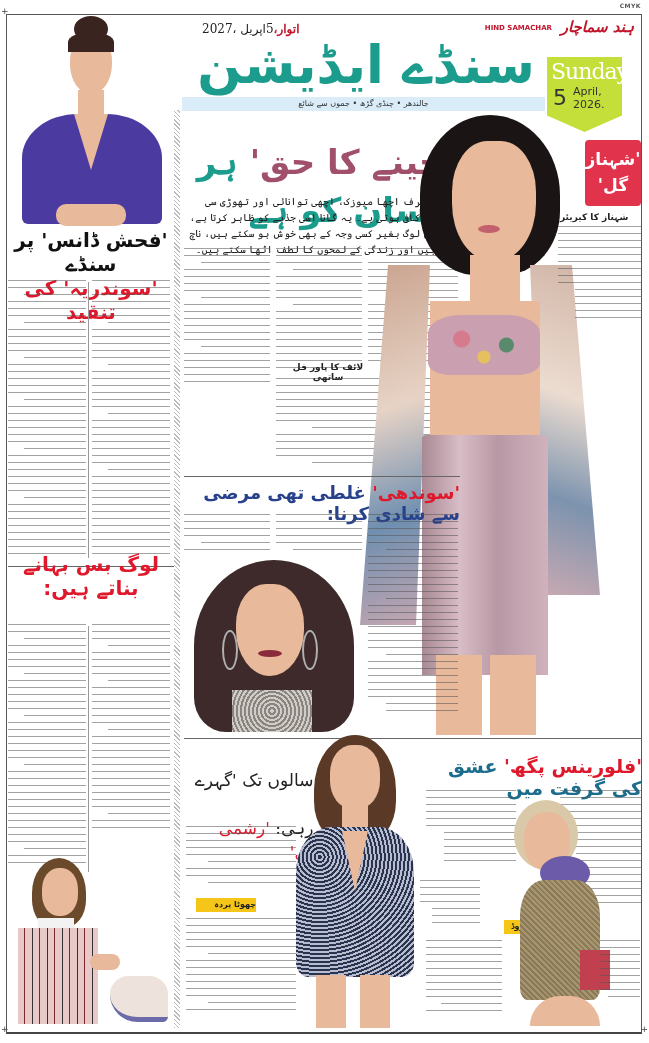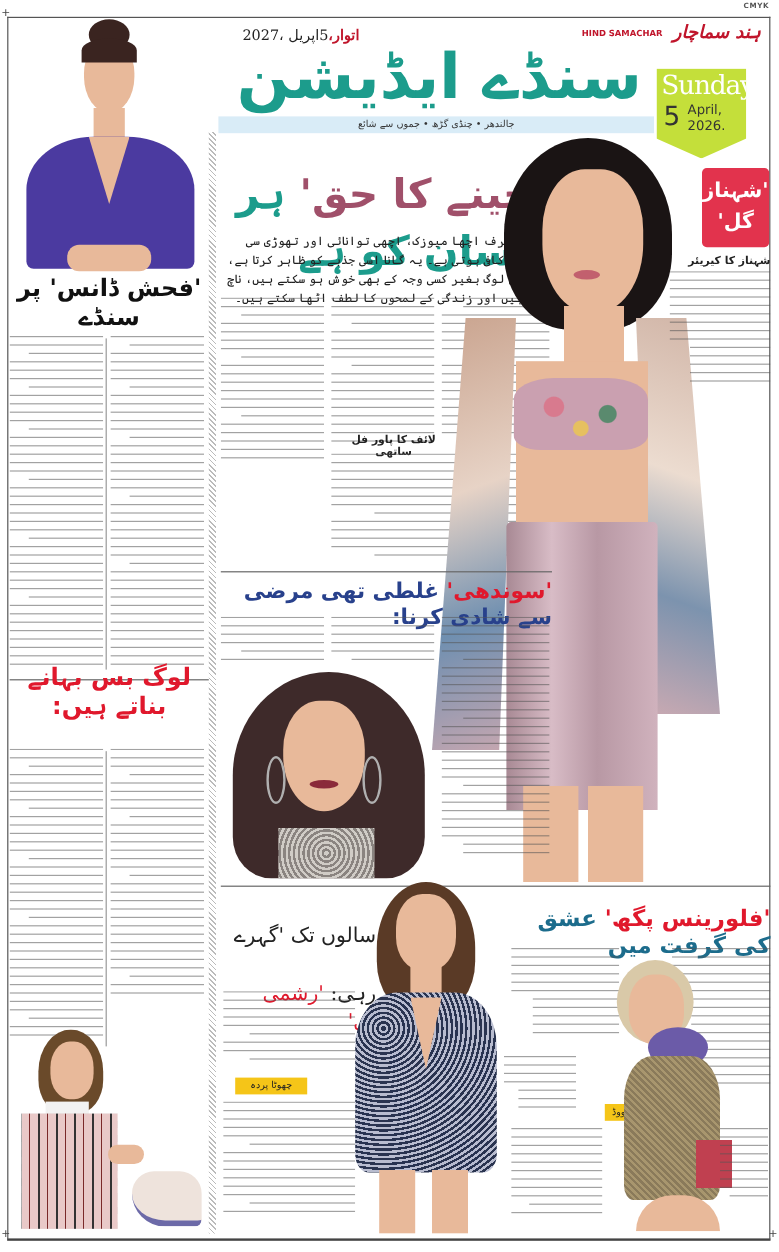--- a/index.html
+++ b/index.html
@@ -43,21 +43,21 @@
   
   .headline-2 { position: absolute; left: 184px; top: 482px; width: 276px; font-size: 18px; font-weight: bold; direction: rtl; text-align: right; color: #28418c; }
   .headline-2 .red { color: #e0182c; }
   .divider-h { position: absolute; height: 1px; background: #666; }
 
   
   .headline-3 { position: absolute; left: 186px; top: 768px; width: 160px; font-size: 17px; direction: rtl; text-align: right; font-family: "DejaVu Serif", serif; color: #222; line-height: 24px; }
   .headline-3 .red { color: #e0182c; }
   .headline-4 { position: absolute; left: 420px; top: 755px; width: 222px; font-size: 19px; font-weight: bold; direction: rtl; text-align: right; color: #1c6c8c; }
   .headline-4 .red { color: #e0182c; }
-  .tag-yellow { position: absolute; background: #f5c518; color: #222; font-size: 8px; font-weight: normal; text-align: center; line-height: 14px; direction: rtl; }
+  .tag-yellow { position: absolute; background: #f5c518; color: #222; font-size: 8px; font-weight: bold; text-align: right; line-height: 14px; direction: rtl; }
 
   
   .photo { position: absolute; overflow: hidden; }
   .skin { background: #e8b99a; }
 </style>
 </head>
 <body>
 
 <div class="page-frame"></div>
 <div class="cmyk">CMYK</div>
@@ -88,20 +88,21 @@
   <div class="abs skin" style="left:58px;top:20px;width:42px;height:60px;border-radius:45% 45% 50% 50%;"></div>
   <div class="abs" style="left:56px;top:18px;width:46px;height:20px;border-radius:50% 50% 0 0;background:#3a2420;"></div>
   <div class="abs skin" style="left:66px;top:76px;width:26px;height:30px;"></div>
   <div class="abs" style="left:10px;top:100px;width:140px;height:110px;background:#4b3aa0;border-radius:40% 40% 6px 6px;"></div>
   <div class="abs skin" style="left:62px;top:100px;width:34px;height:56px;clip-path:polygon(0 0,100% 0,50% 100%);"></div>
   <div class="abs skin" style="left:44px;top:190px;width:70px;height:22px;border-radius:10px;"></div>
 </div>
 
 <div class="text-block" style="left:8px;top:228px;width:166px;">
   <div class="hl-black">'فحش ڈانس' پر سنڈے</div>
+  <div class="hl-red">'سوندریہ' کی تنقید</div>
 </div>
 
 <div class="text-block" style="left:8px;top:280px;width:78px;height:280px;">
   <div class="line"></div>
     <div class="line"></div>
     <div class="line s"></div>
     <div class="line"></div>
     <div class="line"></div>
     <div class="line"></div>
     <div class="line s"></div>
@@ -362,21 +363,21 @@
   <div class="abs" style="left:0px;top:150px;width:70px;height:360px;background:linear-gradient(160deg,#c9a38e,#e7d3c6 40%,#6f8fb0 70%,#c7a7b0);clip-path:polygon(40% 0,100% 0,80% 100%,0 100%);"></div>
   <div class="abs" style="left:170px;top:150px;width:70px;height:330px;background:linear-gradient(200deg,#d0b4a6,#ecdcd0 40%,#7c93ae 70%,#cbaab2);clip-path:polygon(0 0,60% 0,100% 100%,20% 100%);"></div>
   <div class="abs skin" style="left:70px;top:186px;width:110px;height:140px;"></div>
   <div class="abs" style="left:68px;top:200px;width:112px;height:60px;background:radial-gradient(circle at 30% 40%,#d87a8e 0 8px,transparent 9px),radial-gradient(circle at 70% 50%,#5a8a6e 0 7px,transparent 8px),radial-gradient(circle at 50% 70%,#e6c060 0 6px,transparent 7px),#caa0b0;border-radius:30% 30% 20% 20%;"></div>
   <div class="abs" style="left:62px;top:320px;width:126px;height:240px;background:linear-gradient(90deg,#a88994,#d8bcc6 30%,#b898a4 60%,#d0b2bd);border-radius:4px 4px 0 0;"></div>
   <div class="abs skin" style="left:76px;top:540px;width:46px;height:80px;"></div>
   <div class="abs skin" style="left:130px;top:540px;width:46px;height:80px;"></div>
 </div>
 
 <div class="name-badge">'شہناز گل'</div>
-<div class="sub-title" style="left:560px;top:212px;width:82px;text-align:right;">شہناز کا کیریئر</div>
+<div class="sub-title" style="left:560px;top:212px;width:82px;text-align:left;">شہناز کا کیریئر</div>
 <div class="text-block" style="left:558px;top:226px;width:84px;height:110px;">
   <div class="line"></div>
     <div class="line"></div>
     <div class="line"></div>
     <div class="line"></div>
     <div class="line"></div>
     <div class="line"></div>
     <div class="line"></div>
     <div class="line"></div>
     <div class="line"></div>

